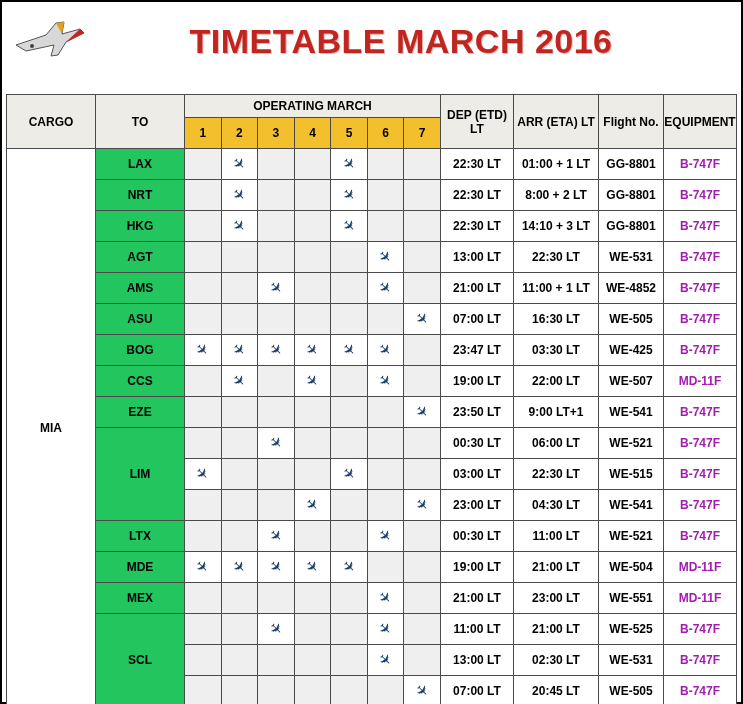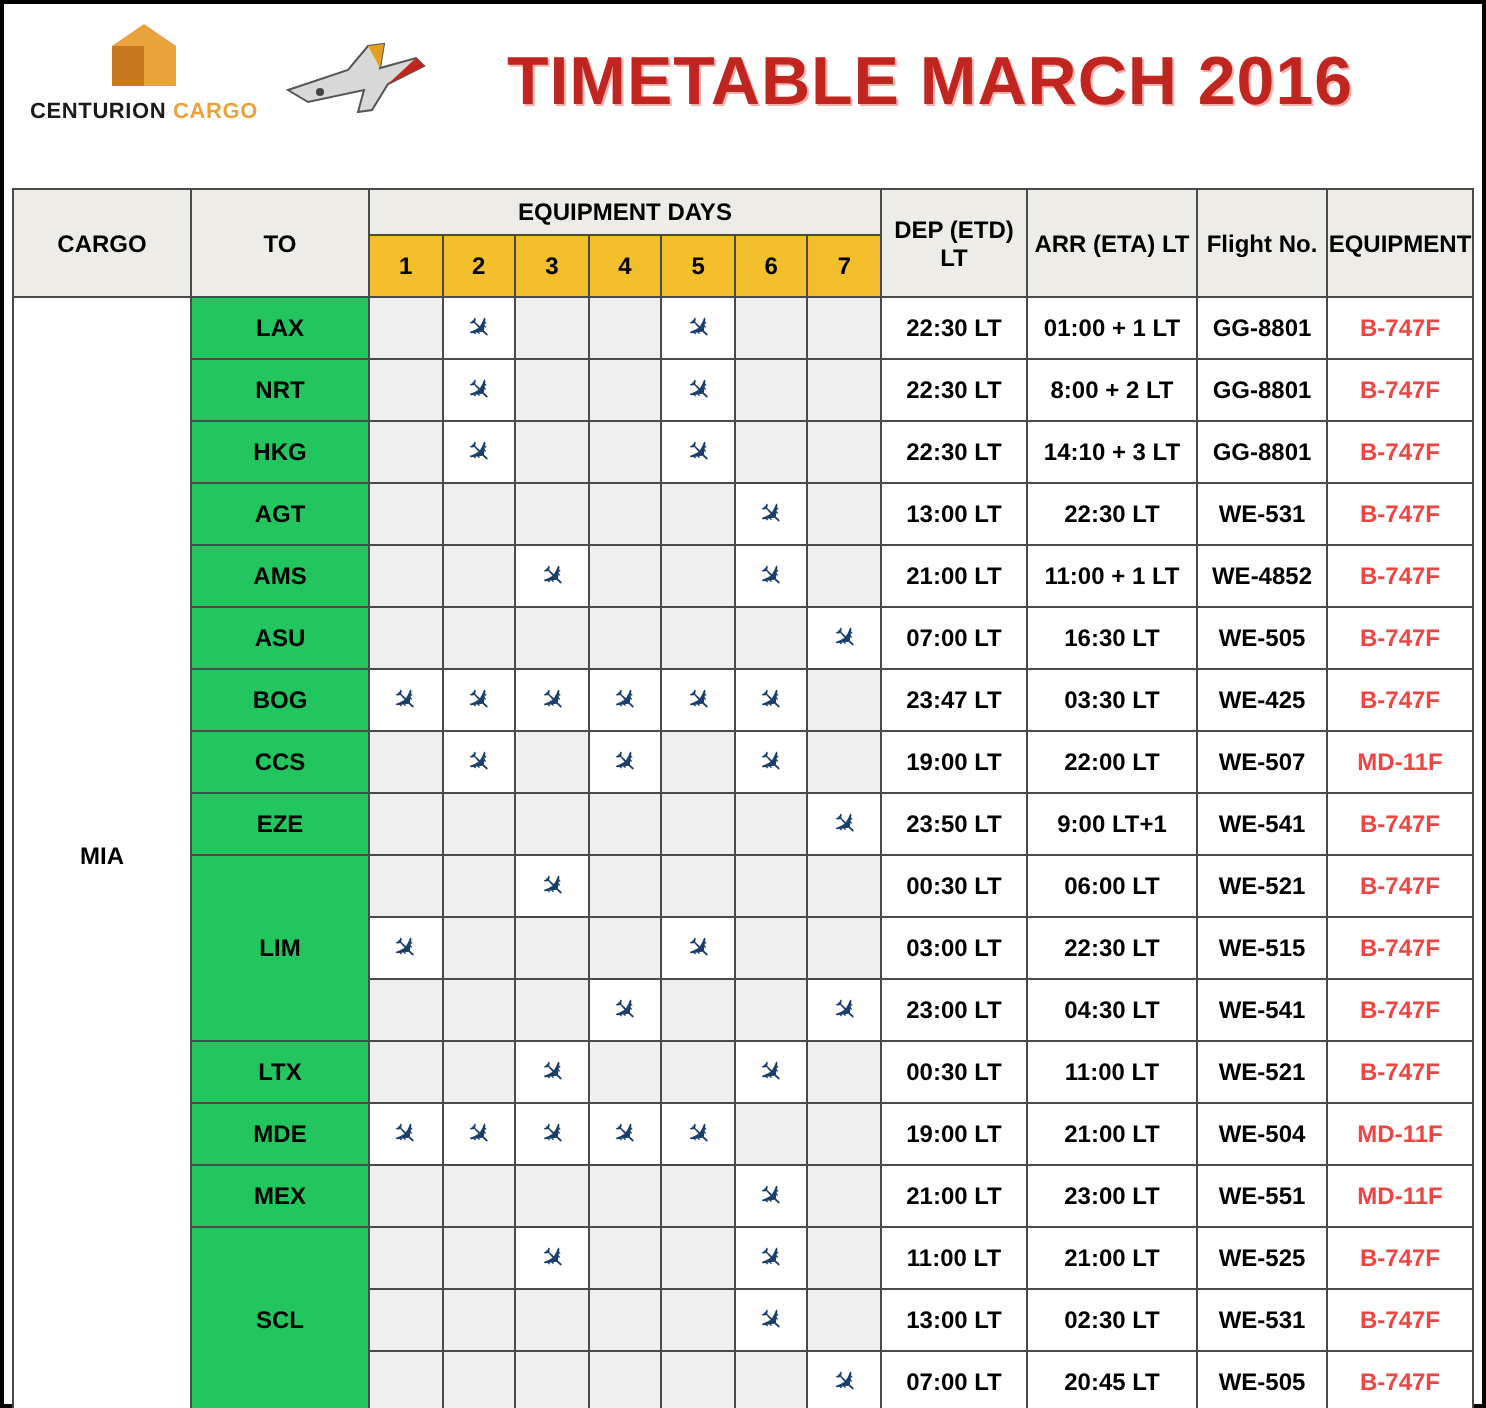--- a/index.html
+++ b/index.html
@@ -156,70 +156,59 @@
   td.info {
     font-size: 11px;
     font-weight: bold;
     background: #ffffff;
     white-space: nowrap;
     margin-top: 28px;
   }
   td.equip {
     font-size: 11px;
     font-weight: bold;
-    color: #ef4444;
+    color: #a21caf;
     background: #ffffff;
   }
   .plane-glyph {
     font-size: 15px;
     line-height: 1;
     color: #1b3f6b;
     display: inline-block;
     transform: rotate(45deg);
   }
 </style>
 </head>
 <body>
 
 <div class="page">
 
   <div class="header">
 
-    <div class="logo">
-      <div class="logo-box">
-        <div class="cube-top"></div>
-        <div class="cube-left"></div>
-        <div class="cube-right"></div>
-      </div>
-      <div class="logo-text">
-        <span>CENTURION</span>
-        <span class="cargo">CARGO</span>
-      </div>
-    </div>
 
     <div class="plane-art">
       <svg width="80" height="60" viewBox="0 0 80 60">
         <path d="M6 34 L36 24 L46 12 L54 11 L52 23 L70 18 L74 22 L56 31 L48 44 L41 45 L44 34 L16 40 Z" fill="#d8d8d8" stroke="#555" stroke-width="1"></path>
         <path d="M46 12 L54 11 L52 23 Z" fill="#e2a11c"></path>
         <path d="M56 31 L70 18 L74 22 Z" fill="#c0261f"></path>
         <circle cx="22" cy="35" r="2" fill="#444"></circle>
       </svg>
     </div>
 
     <div class="title">TIMETABLE MARCH 2016</div>
   </div>
 
   <div class="validfrom">Valid from March 1-2016</div>
 
   <table class="tt">
     <thead>
       <tr>
         <th class="hdr" rowspan="2" style="width:88px">CARGO</th>
         <th class="hdr" rowspan="2" style="width:88px">TO</th>
-        <th class="hdr" colspan="7" style="height:22px">EQUIPMENT DAYS</th>
+        <th class="hdr" colspan="7" style="height:22px">OPERATING MARCH</th>
         <th class="hdr" rowspan="2" style="width:72px">DEP (ETD) LT</th>
         <th class="hdr" rowspan="2" style="width:84px">ARR (ETA) LT</th>
         <th class="hdr" rowspan="2" style="width:64px">Flight No.</th>
         <th class="hdr" rowspan="2" style="width:72px">EQUIPMENT</th>
       </tr>
       <tr>
         <th class="daynum" style="width:36px">1</th>
         <th class="daynum" style="width:36px">2</th>
         <th class="daynum" style="width:36px">3</th>
         <th class="daynum" style="width:36px">4</th>

